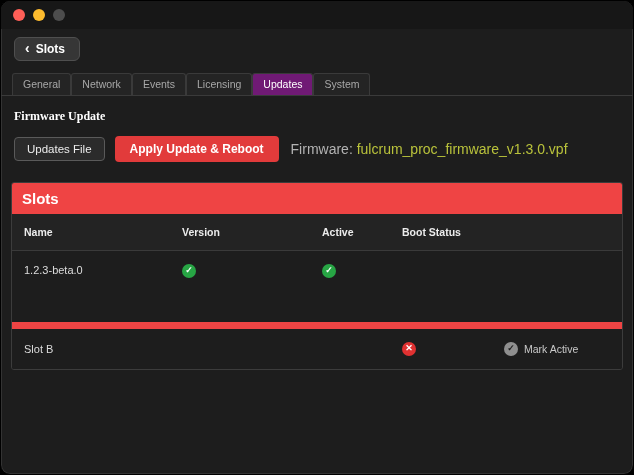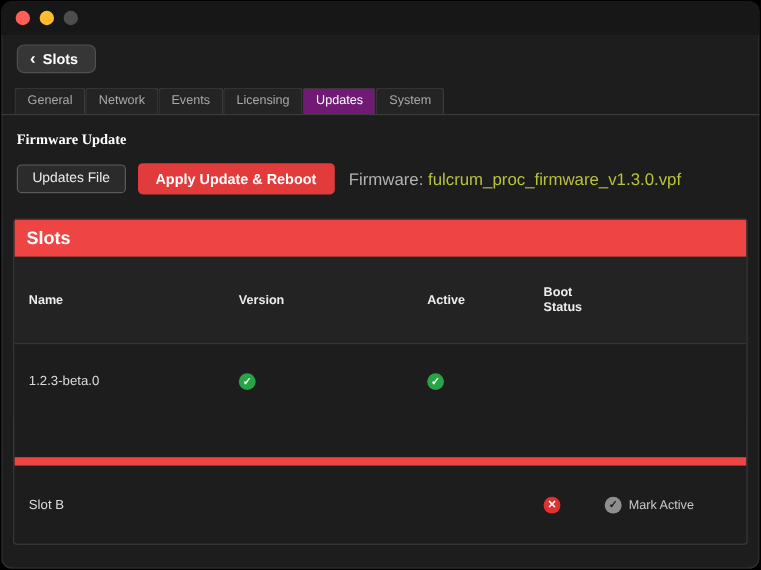--- a/index.html
+++ b/index.html
@@ -80,22 +80,21 @@
   }
   .slots-title {
     background: #ef4444; color: #ffffff;
     font-size: 15px; font-weight: bold;
     padding: 7px 10px;
   }
   .srow {
     display: grid;
     grid-template-columns: 158px 140px 80px 1fr 110px;
     align-items: center;
-    padding: 16px 10px;
-    gap: 17px;
+    padding: 4px 10px;
   }
   .srow > div { padding: 8px 2px; }
   .shead {
     background: #232323;
     border-bottom: 1px solid #3a3a3a;
     color: #ececec; font-size: 10.5px; font-weight: bold;
   }
   .sbody { background: #1d1d1d; color: #dcdcdc; font-size: 11px; }
   .sbody + .sbody { border-top: 7px solid #ef4444; margin-top: 32px; }
   .cell-action { display: flex; justify-content: flex-start; }

